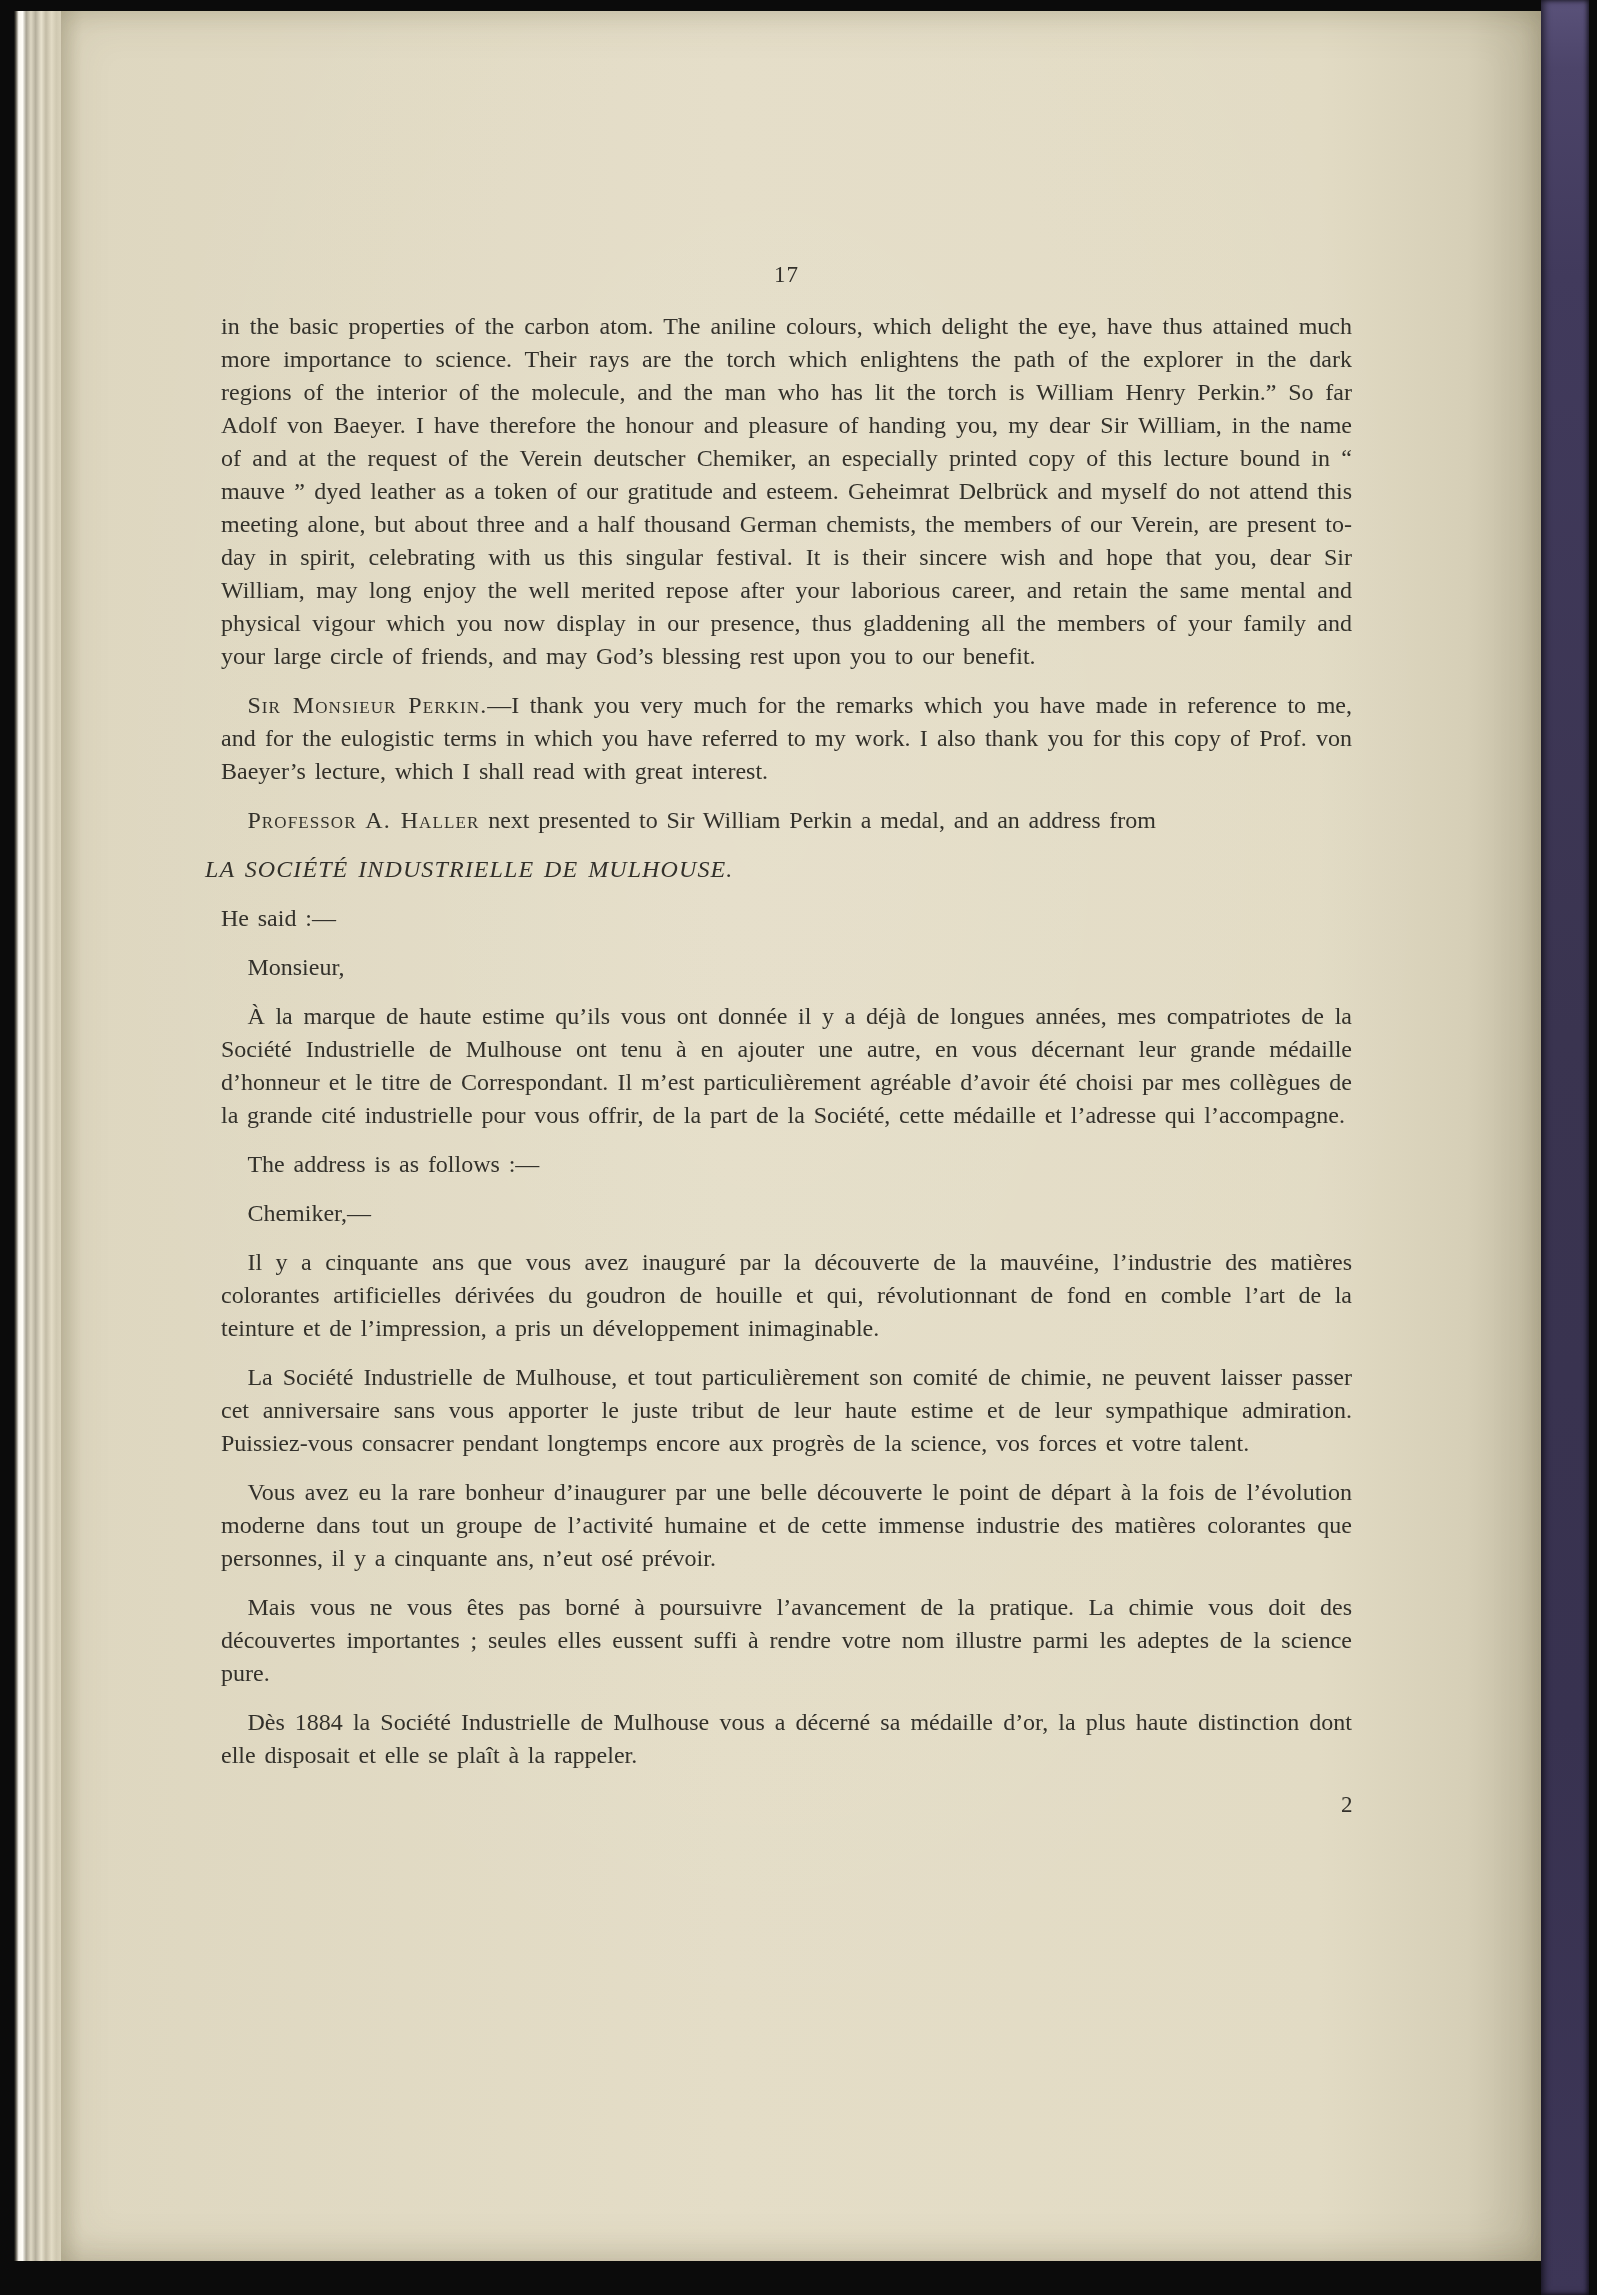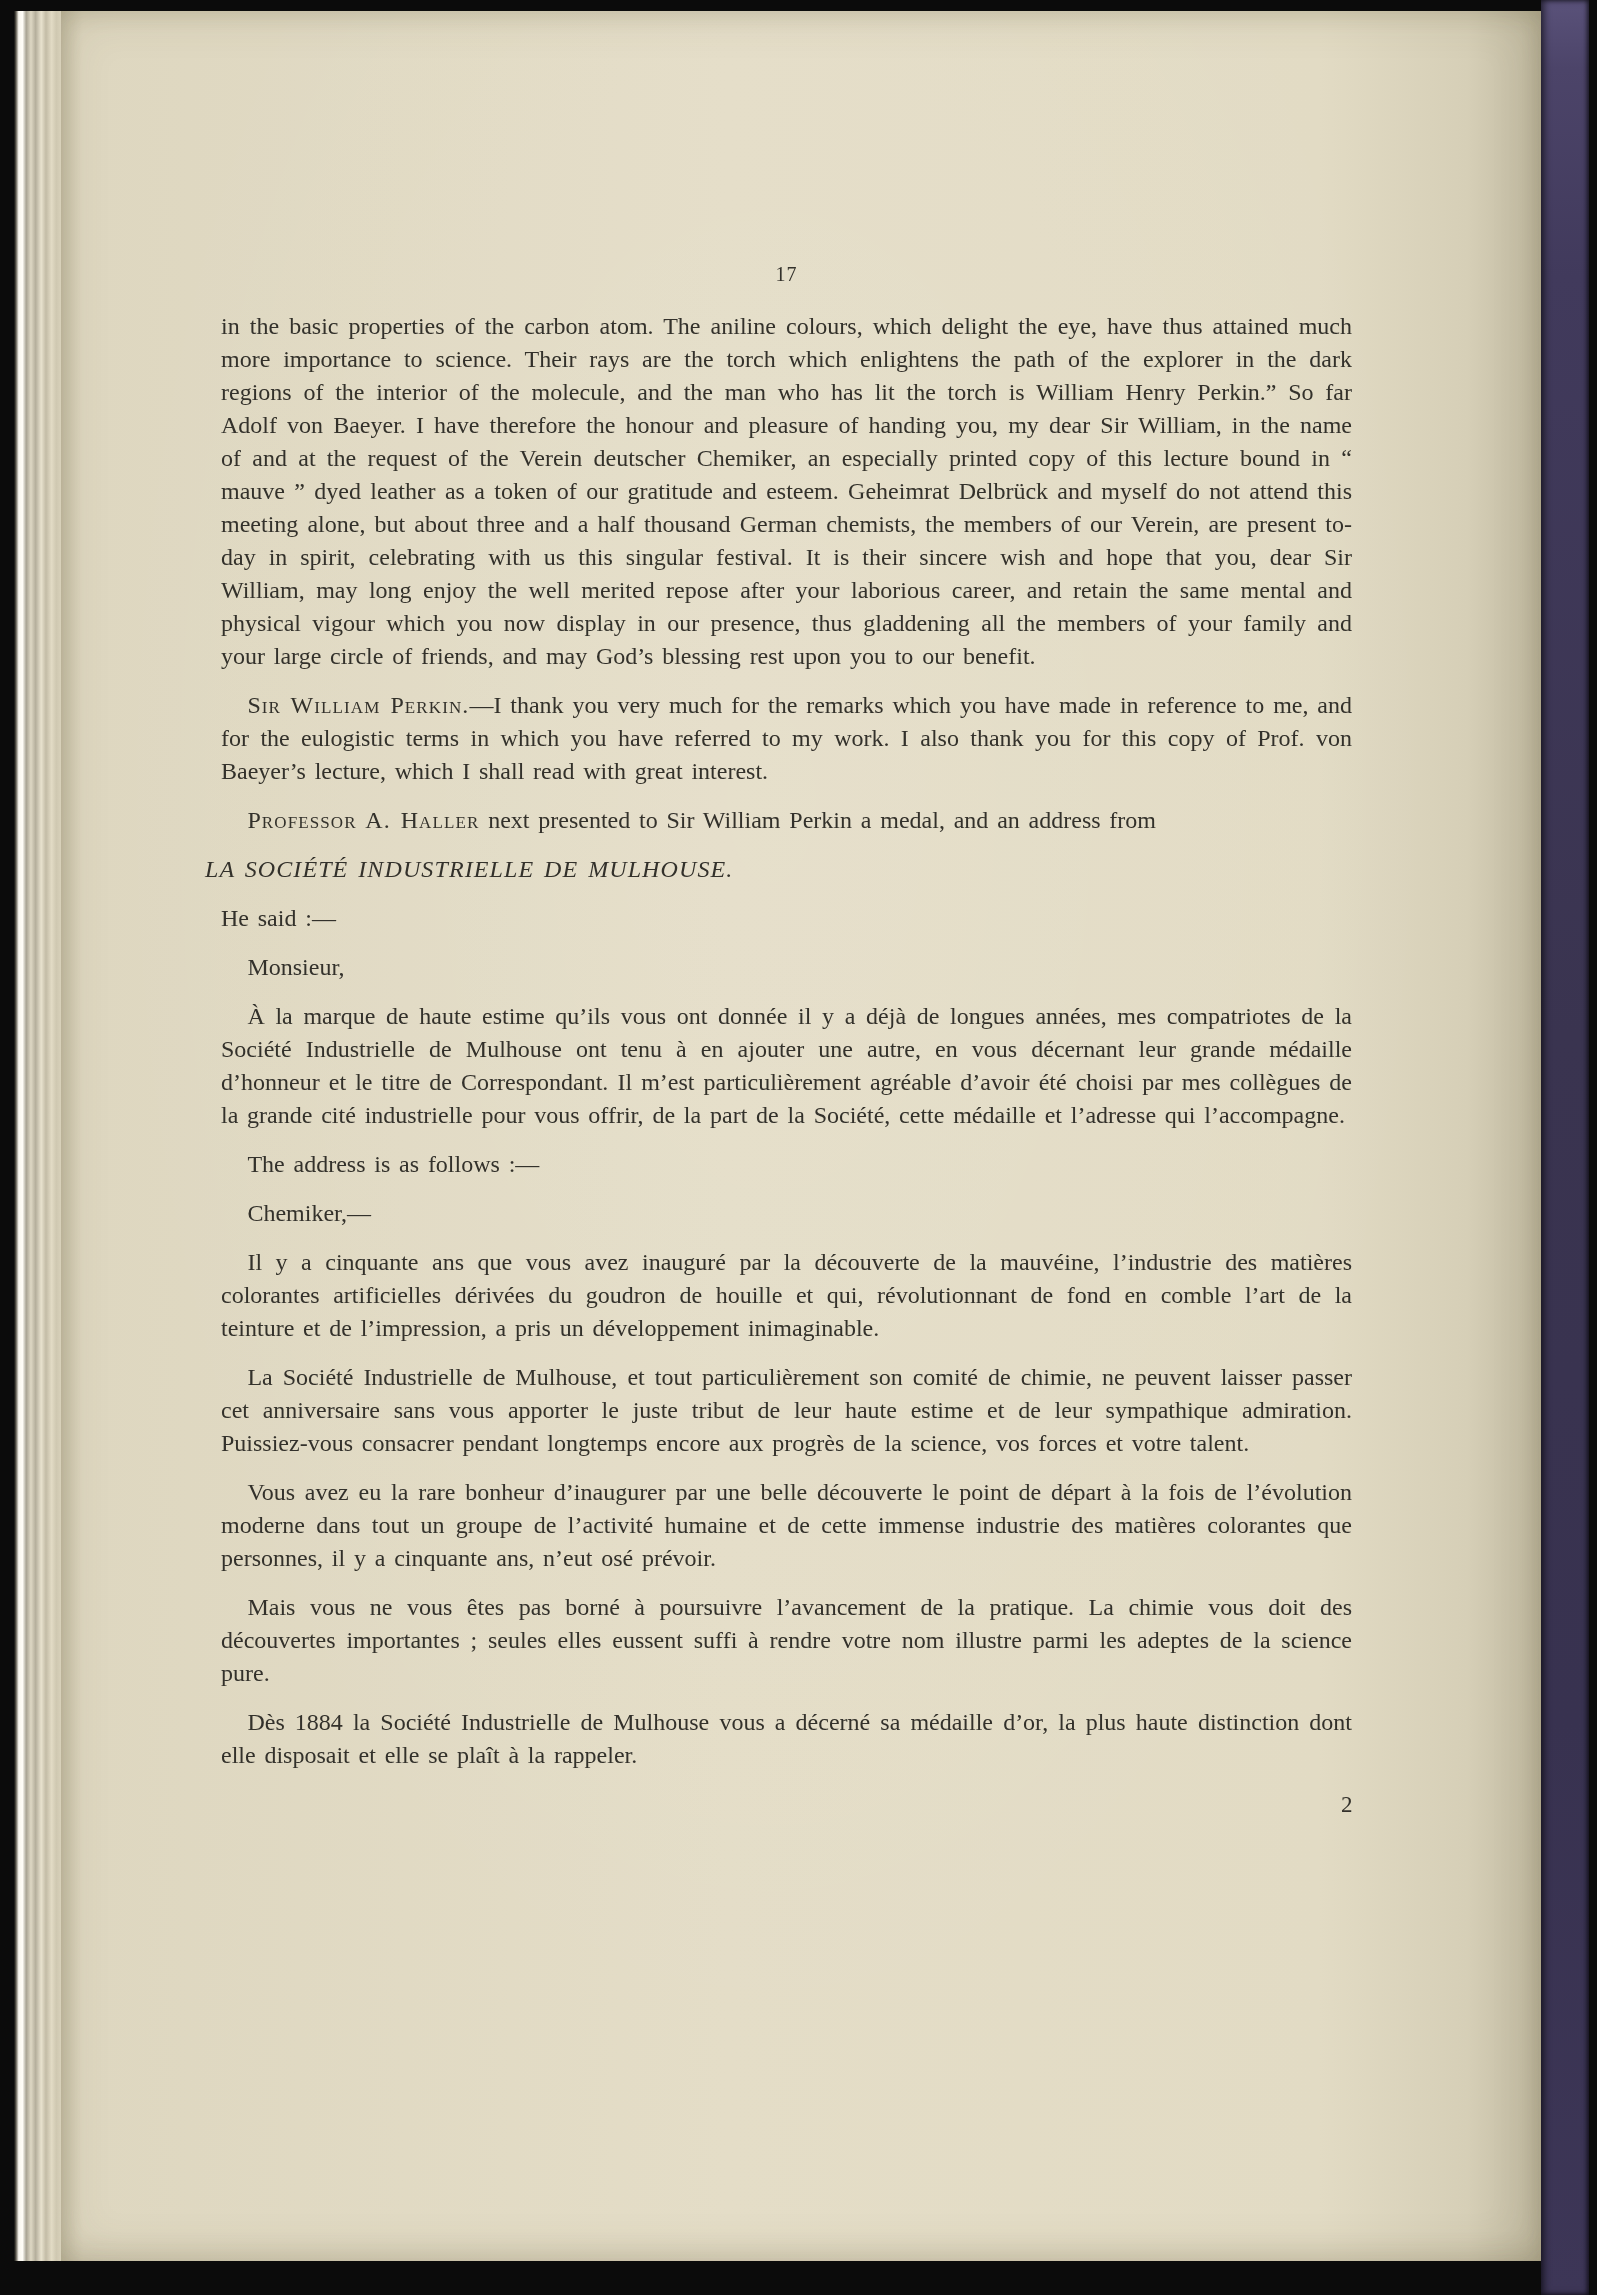--- a/index.html
+++ b/index.html
@@ -57,21 +57,21 @@
     position: absolute;
     left: 144px; top: 247px;
     width: 1163px;
     color: #33312b;
     font-size: 24px;
     line-height: 33px;
   }
 
   .page-number {
     text-align: center;
-    font-size: 20px;
+    font-size: 23px;
     letter-spacing: 1.1px;
     margin-bottom: 19px;
   }
 
   .text-block p {
     margin: 16px;
     text-align: justify;
     text-indent: 26.4px;
     word-spacing: 2.8px;
   }
@@ -113,21 +113,21 @@
 
   <div class="cover"></div>
 
   <div class="page">
     <div class="text-block">
 
       <div class="page-number">17</div>
 
       <p class="noindent">in the basic properties of the carbon atom.  The aniline colours, which delight the eye, have thus attained much more importance to science.  Their rays are the torch which enlightens the path of the explorer in the dark regions of the interior of the molecule, and the man who has lit the torch is William Henry Perkin.”  So far Adolf von Baeyer.  I have therefore the honour and pleasure of handing you, my dear Sir William, in the name of and at the request of the Verein deutscher Chemiker, an especially printed copy of this lecture bound in “ mauve ” dyed leather as a token of our gratitude and esteem.  Geheimrat Delbrück and myself do not attend this meeting alone, but about three and a half thousand German chemists, the members of our Verein, are present to-day in spirit, celebrating with us this singular festival.  It is their sincere wish and hope that you, dear Sir William, may long enjoy the well merited repose after your laborious career, and retain the same mental and physical vigour which you now display in our presence, thus gladdening all the members of your family and your large circle of friends, and may God’s blessing rest upon you to our benefit.</p>
 
-      <p><span class="sc">Sir William Perkin.</span><span>—I thank you very much for the remarks which you have made in reference to me, and for the eulogistic terms in which you have referred to my work.   I also thank you for this copy of Prof. von Baeyer’s lecture, which I shall read with great interest.</span></p>
+      <p><span class="sc">Sir Monsieur Perkin.</span><span>—I thank you very much for the remarks which you have made in reference to me, and for the eulogistic terms in which you have referred to my work.   I also thank you for this copy of Prof. von Baeyer’s lecture, which I shall read with great interest.</span></p>
 
       <p><span class="sc">Professor A. Haller</span><span> next presented to Sir William Perkin a medal, and an address from</span></p>
 
       <p class="heading">LA SOCIÉTÉ INDUSTRIELLE DE MULHOUSE.</p>
 
       <p class="noindent">He said :—</p>
 
       <p>Monsieur,</p>
 
       <p>À la marque de haute estime qu’ils vous ont donnée il y a déjà de longues années, mes compatriotes de la Société Industrielle de Mulhouse ont tenu à en ajouter une autre, en vous décernant leur grande médaille d’honneur et le titre de Correspondant. Il m’est particulièrement agréable d’avoir été choisi par mes collègues de la grande cité industrielle pour vous offrir, de la part de la Société, cette médaille et l’adresse qui l’accompagne.</p>

